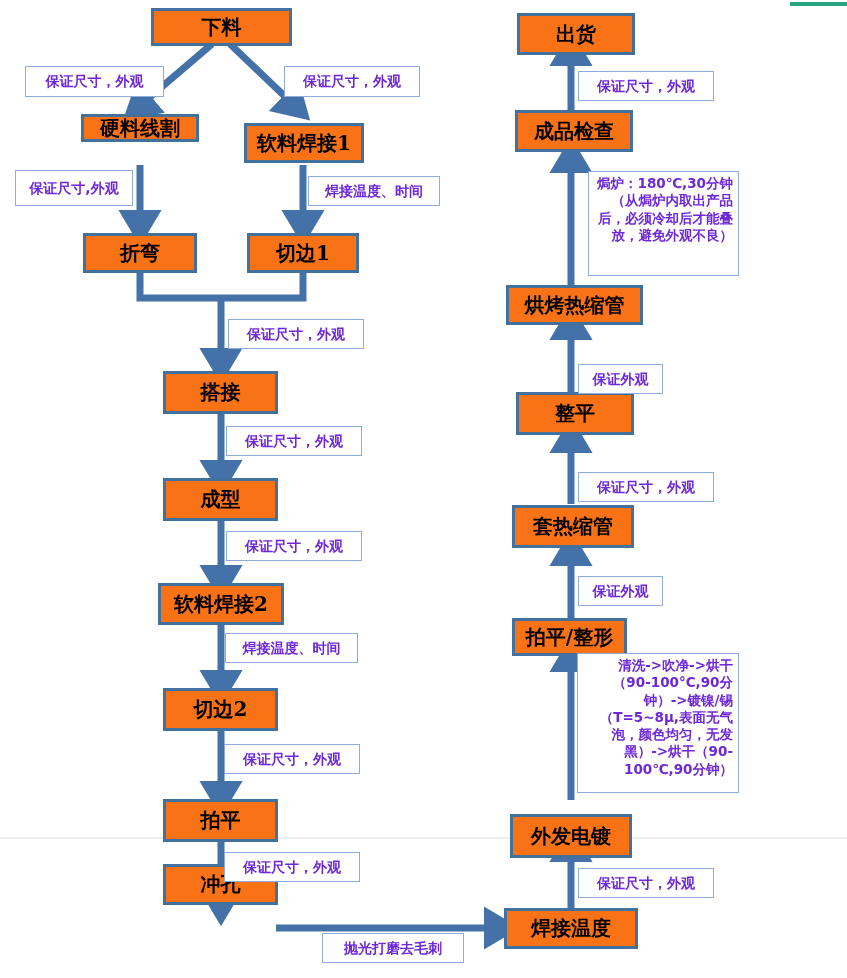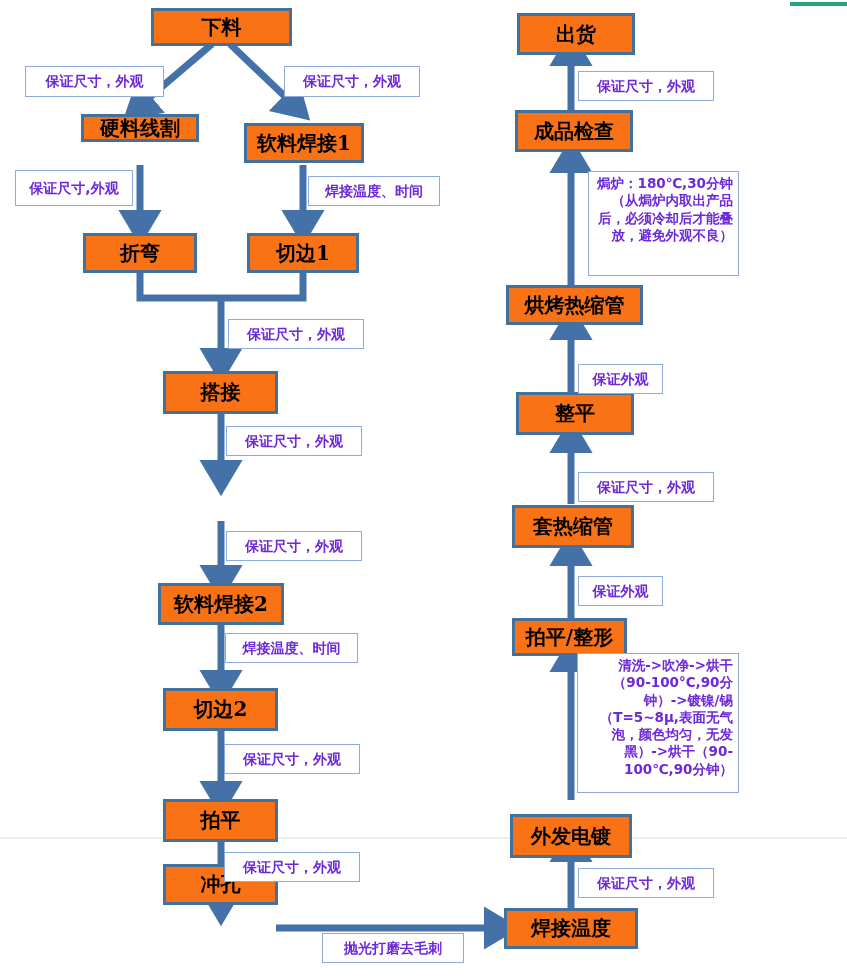--- a/index.html
+++ b/index.html
@@ -147,20 +147,21 @@
   <div class="node" style="left:81px; top:114px; width:118px; height:28px;">硬料线割</div>
 
   <div class="node" style="left:244px; top:123px; width:120px; height:40px;">软料焊接1</div>
 
   <div class="node" style="left:83px; top:233px; width:114px; height:40px;">折弯</div>
 
   <div class="node" style="left:247px; top:233px; width:112px; height:40px;">切边1</div>
 
   <div class="node" style="left:163px; top:371px; width:115px; height:43px;">搭接</div>
 
+  <div class="node" style="left:163px; top:478px; width:115px; height:43px;">成型</div>
 
   <div class="node" style="left:158px; top:583px; width:126px; height:42px;">软料焊接2</div>
 
   <div class="node" style="left:163px; top:688px; width:115px; height:43px;">切边2</div>
 
   <div class="node" style="left:163px; top:799px; width:115px; height:43px;">拍平</div>
 
   <div class="node" style="left:163px; top:864px; width:115px; height:41px;">冲孔</div>
 
   <div class="node" style="left:504px; top:908px; width:134px; height:41px;">焊接温度</div>

